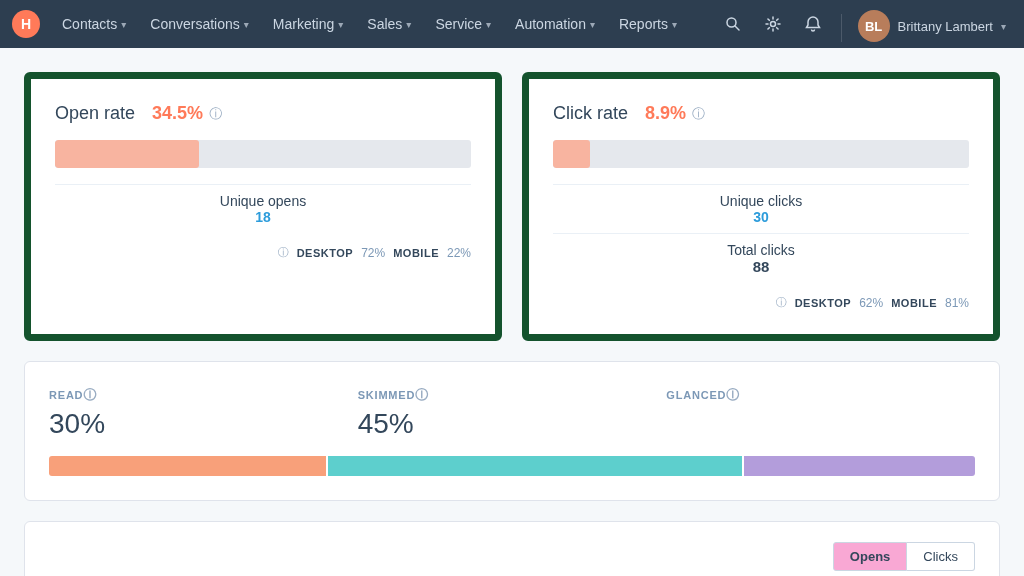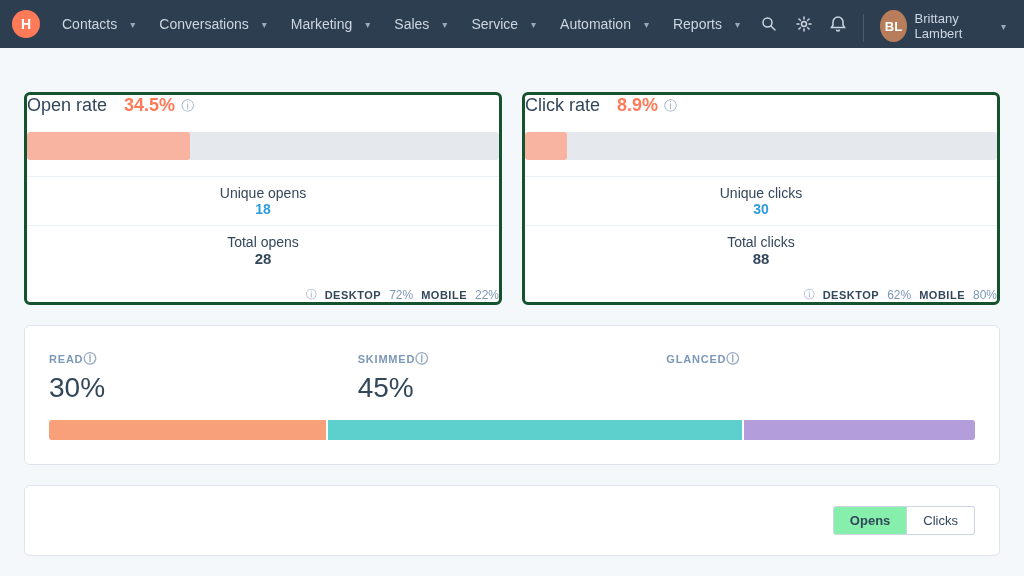--- a/index.html
+++ b/index.html
@@ -24,21 +24,21 @@
       flex-shrink: 0;
     }
     .nav-item {
       color: #cbd6e2;
       font-size: 14px;
       padding: 0 10px;
       height: 44px;
       display: flex; align-items: center;
       cursor: pointer;
       white-space: nowrap;
-      gap: 13px;
+      gap: 4px;
     }
     .nav-chevron { font-size: 10px; opacity: 0.7; }
     .nav-right {
       margin-left: auto;
       display: flex;
       align-items: flex-end;
       gap: 4px;
     }
     .nav-icon-btn {
       color: #cbd6e2;
@@ -71,23 +71,23 @@
     }
 
     
     .top-row {
       display: flex;
       gap: 20px;
     }
     .card {
       background: #fff;
       border-radius: 6px;
-      border: 3px solid #14532d;
+      border: 7px solid #14532d;
+      padding: 24px;
       flex: 1;
-      margin-top: 20px;
     }
 
     .card-title {
       font-size: 18px;
       font-weight: 400;
       color: #33475b;
       margin-bottom: 16px;
       display: flex;
       align-items: center;
       gap: 6px;
@@ -213,21 +213,21 @@
     .btn {
       padding: 6px 16px;
       font-size: 13px;
       cursor: pointer;
       border: 1px solid #cbd6e2;
       background: #fff;
       color: #33475b;
     }
     .btn:first-child { border-radius: 3px 0 0 3px; }
     .btn:last-child { border-radius: 0 3px 3px 0; border-left: none; }
-    .btn.active { background: #86efac; font-weight: 600; }
+    .btn.active { background: #f9a8d4; font-weight: 600; }
   </style>
 </head>
 <body>
 
 <nav class="topnav">
   <div class="nav-logo">
     <span>H</span>
   </div>
   <div class="nav-item">
     <span>Contacts</span>
@@ -295,24 +295,20 @@
         <span>Open rate</span>&nbsp;<span class="pct">34.5%</span>
         <span class="info-icon">ⓘ</span>
       </div>
       <div class="progress-wrap">
         <div class="progress-fill" id="open-fill" style="width: 34.5%;"></div>
       </div>
       <div class="stat-row">
         <span class="label">Unique opens</span>
         <span class="value">18</span>
       </div>
-      <div class="stat-row">
-        <span class="label">Total opens</span>
-        <span class="value-dark">28</span>
-      </div>
       <div class="card-footer">
         <span class="info-icon">ⓘ</span>
         <span class="badge">DESKTOP</span>
         <span>72%</span>
         <span class="badge">MOBILE</span>
         <span>22%</span>
       </div>
     </div>
 
     <div class="card">
@@ -329,21 +325,21 @@
       </div>
       <div class="stat-row">
         <span class="label">Total clicks</span>
         <span class="value-dark">88</span>
       </div>
       <div class="card-footer">
         <span class="info-icon">ⓘ</span>
         <span class="badge">DESKTOP</span>
         <span>62%</span>
         <span class="badge">MOBILE</span>
-        <span>80%</span>
+        <span>81%</span>
       </div>
     </div>
   </div>
 
   <div class="time-card">
     <div class="time-metrics">
       <div class="time-metric">
         <div class="time-metric-label">
           <span>READ</span>
           <span class="info-icon">ⓘ</span>

